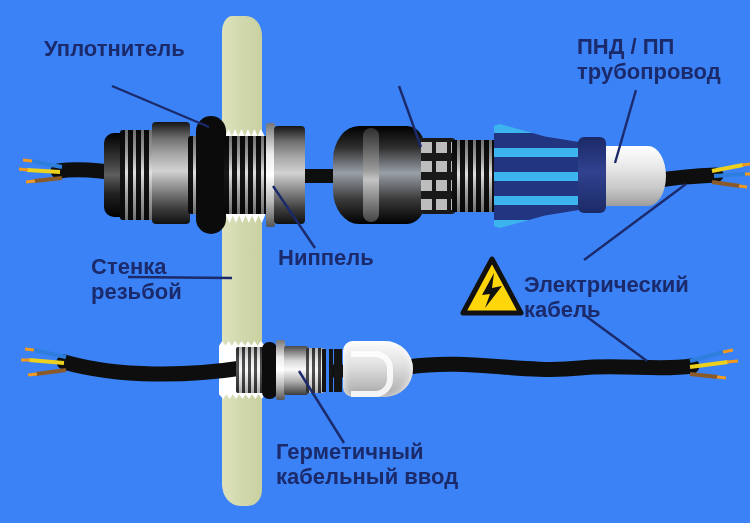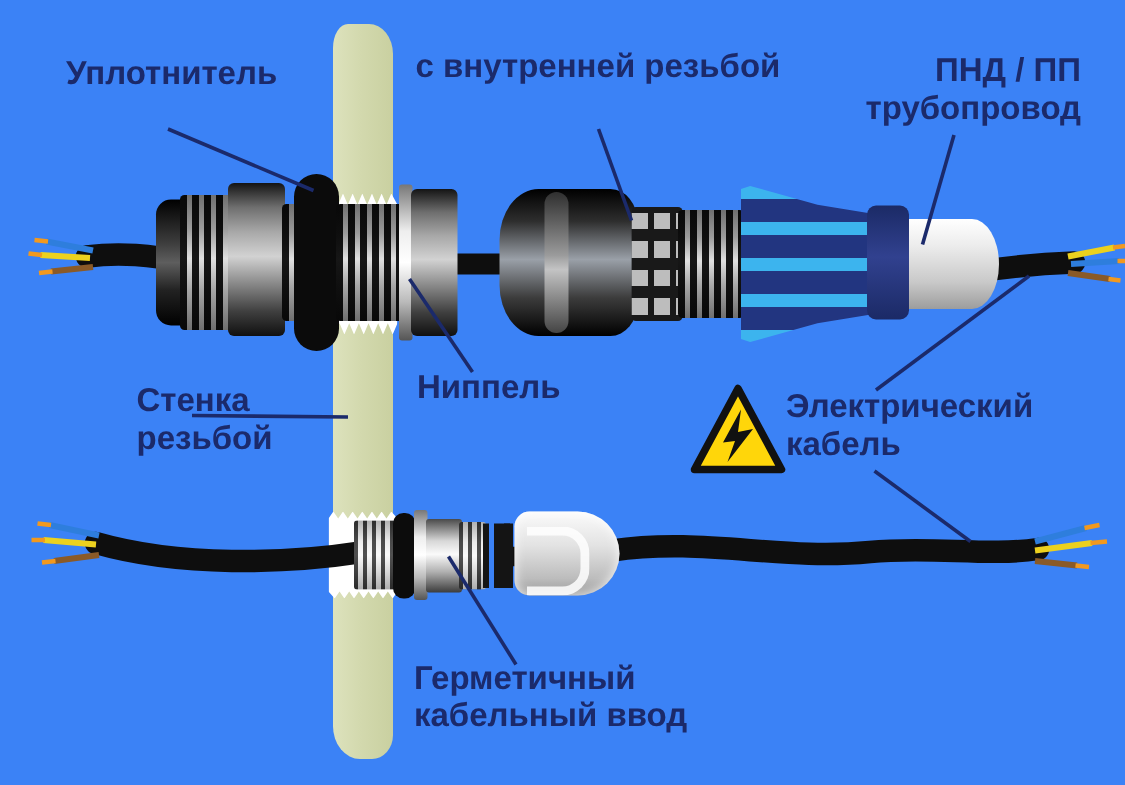--- a/index.html
+++ b/index.html
@@ -189,34 +189,33 @@
     <path d="M315 248 L273 186" stroke="#1b2a6b" stroke-width="2.4" fill="none"></path>
     <path d="M584 260 L686 184" stroke="#1b2a6b" stroke-width="2.4" fill="none"></path>
     <path d="M583 314 L647 361" stroke="#1b2a6b" stroke-width="2.4" fill="none"></path>
     <path d="M344 443 L299 371" stroke="#1b2a6b" stroke-width="2.4" fill="none"></path>
   </svg>
 
   <div class="lbl" style="left:44px;top:36px;">
     <span>Уплотнитель</span>
   </div>
   <div class="lbl" style="left:277px;top:31px;">
-    <span>с внутренней резьбой</span>
-  </div>
-  <div class="lbl" style="left:577px;top:34px;text-align:right;">
+  </div>
+  <div class="lbl" style="left:577px;top:34px;">
     <span>ПНД / ПП</span>
     <span>трубопровод</span>
   </div>
   <div class="lbl" style="left:45px;top:254px;margin-left:46px;">
     <span>Стенка</span>
     <span>резьбой</span>
   </div>
   <div class="lbl" style="left:278px;top:245px;">
     <span>Ниппель</span>
   </div>
-  <div class="lbl" style="left:524px;top:258px;">
+  <div class="lbl" style="left:524px;top:272px;">
     <span>Электрический</span>
     <span>кабель</span>
   </div>
   <div class="lbl" style="left:276px;top:439px;">
     <span>Герметичный</span>
     <span>кабельный ввод</span>
   </div>
 
 </div>
 

